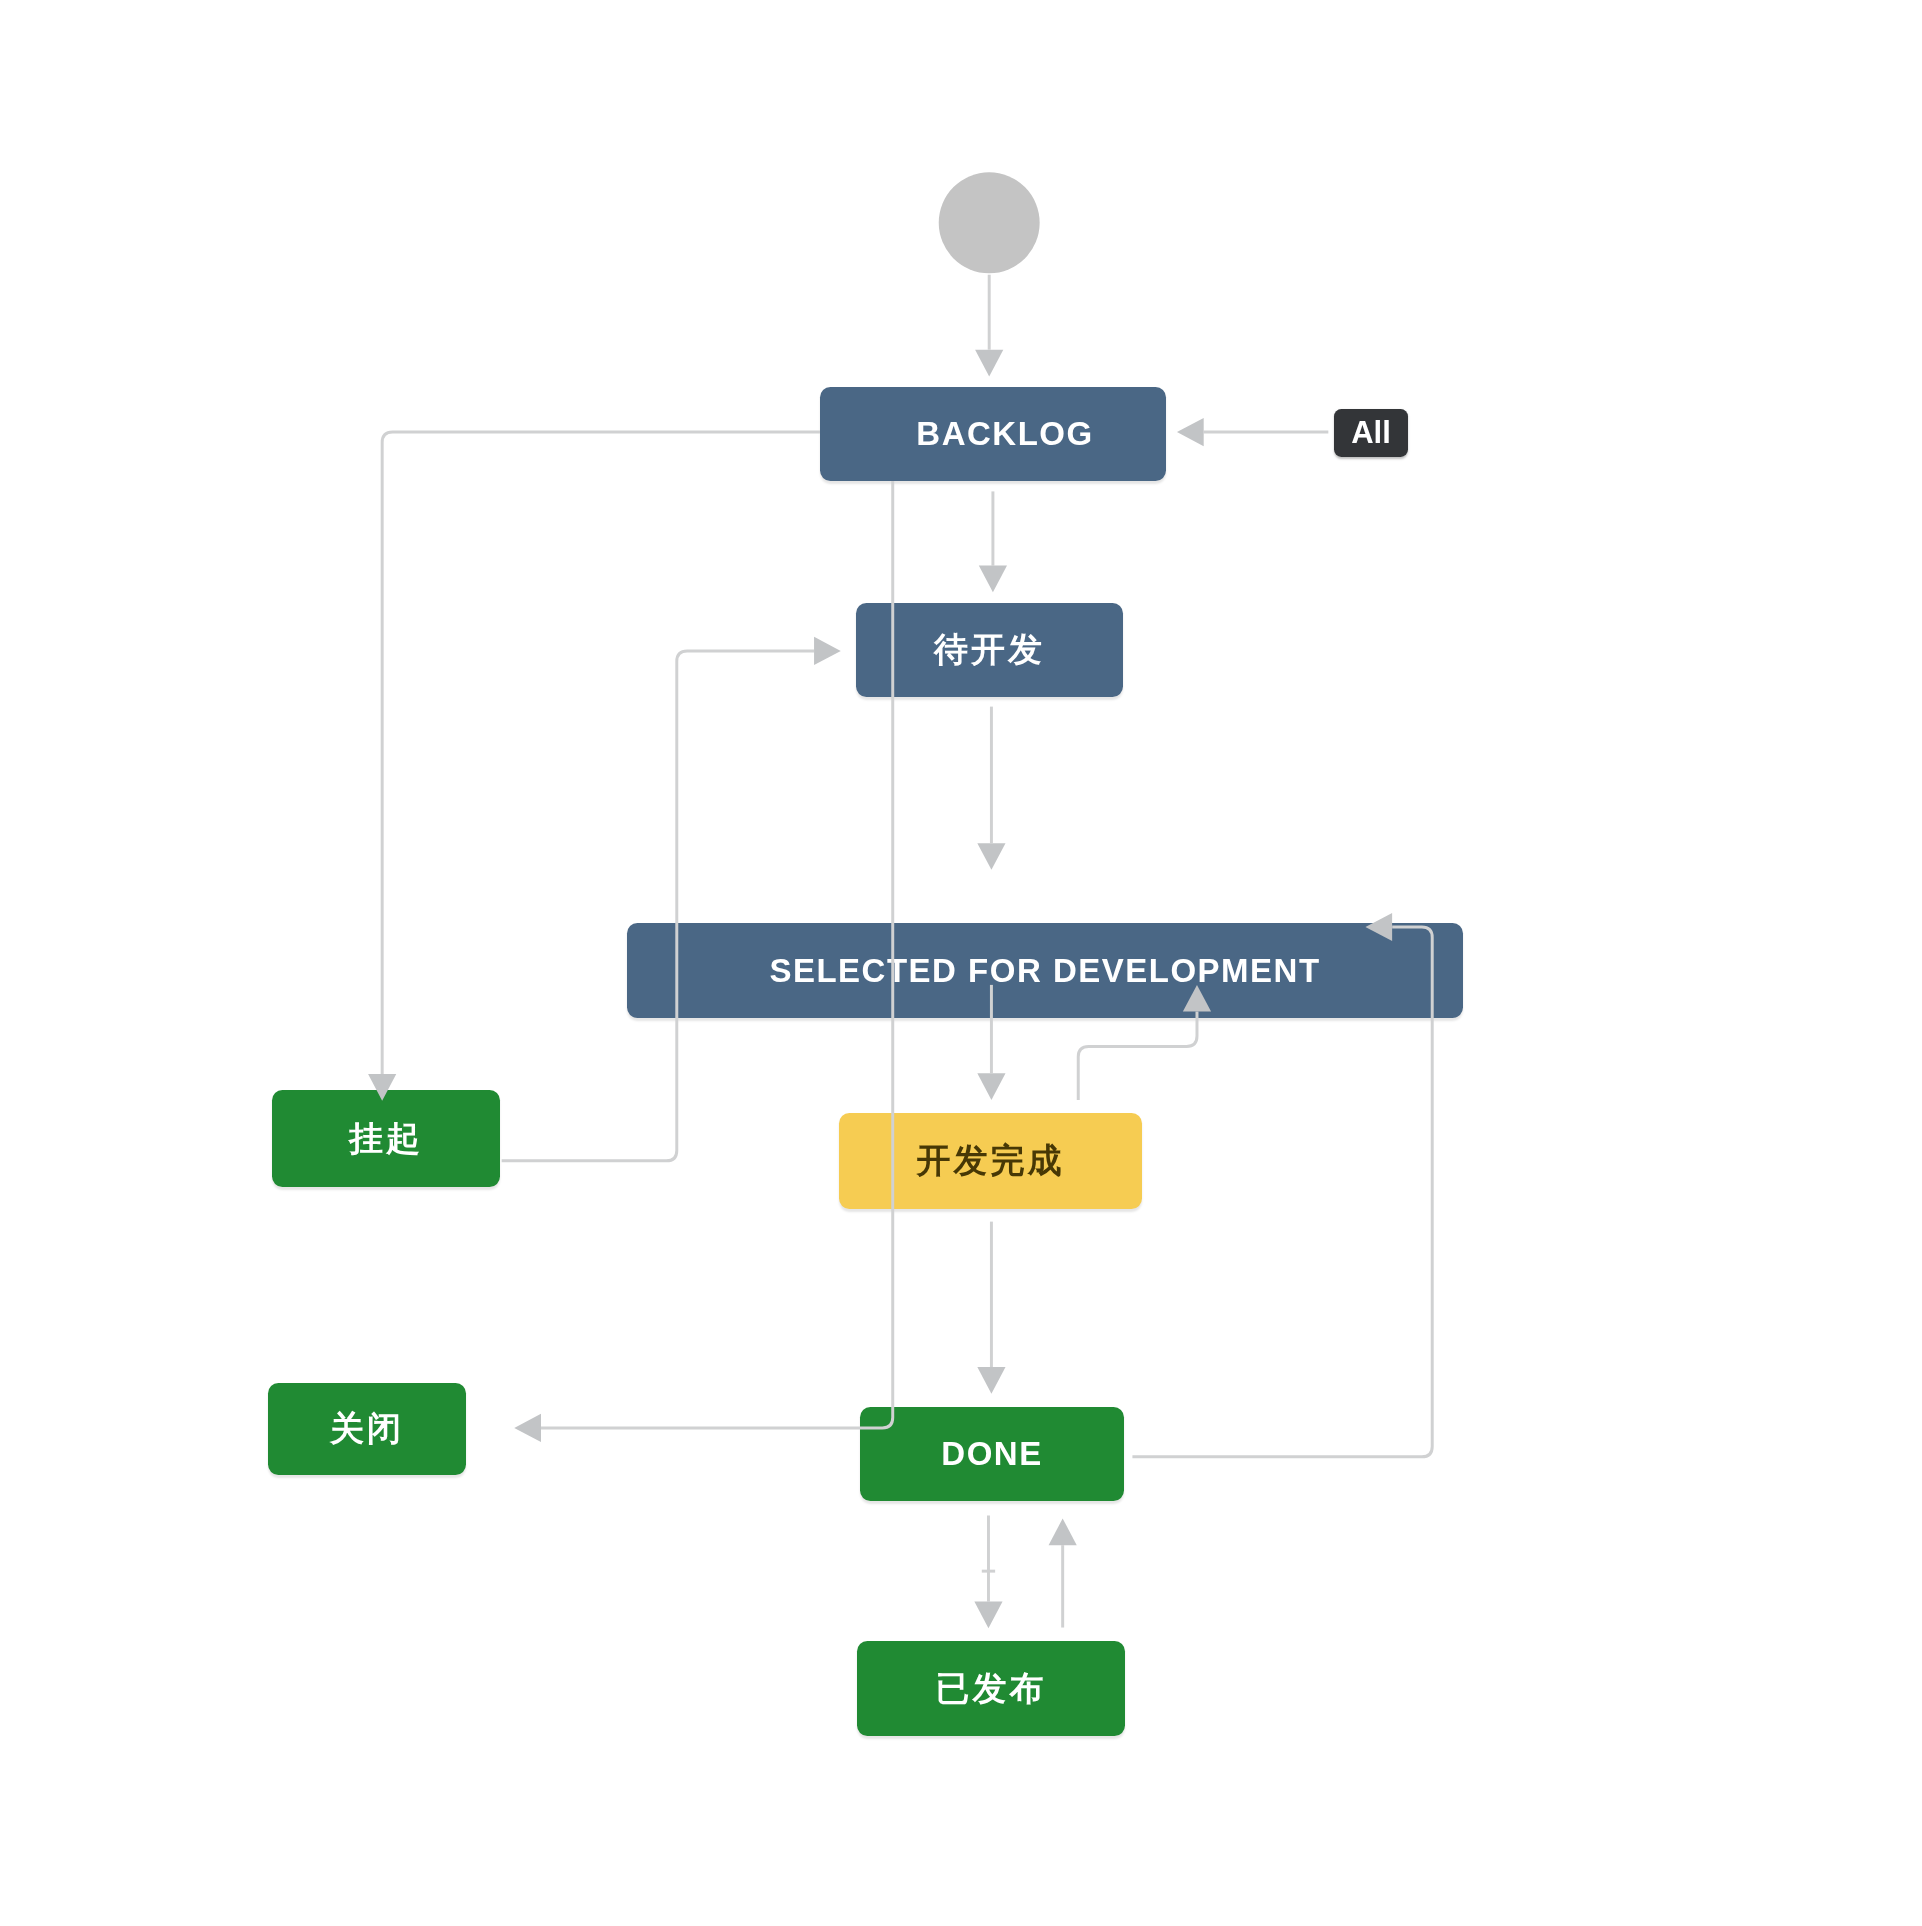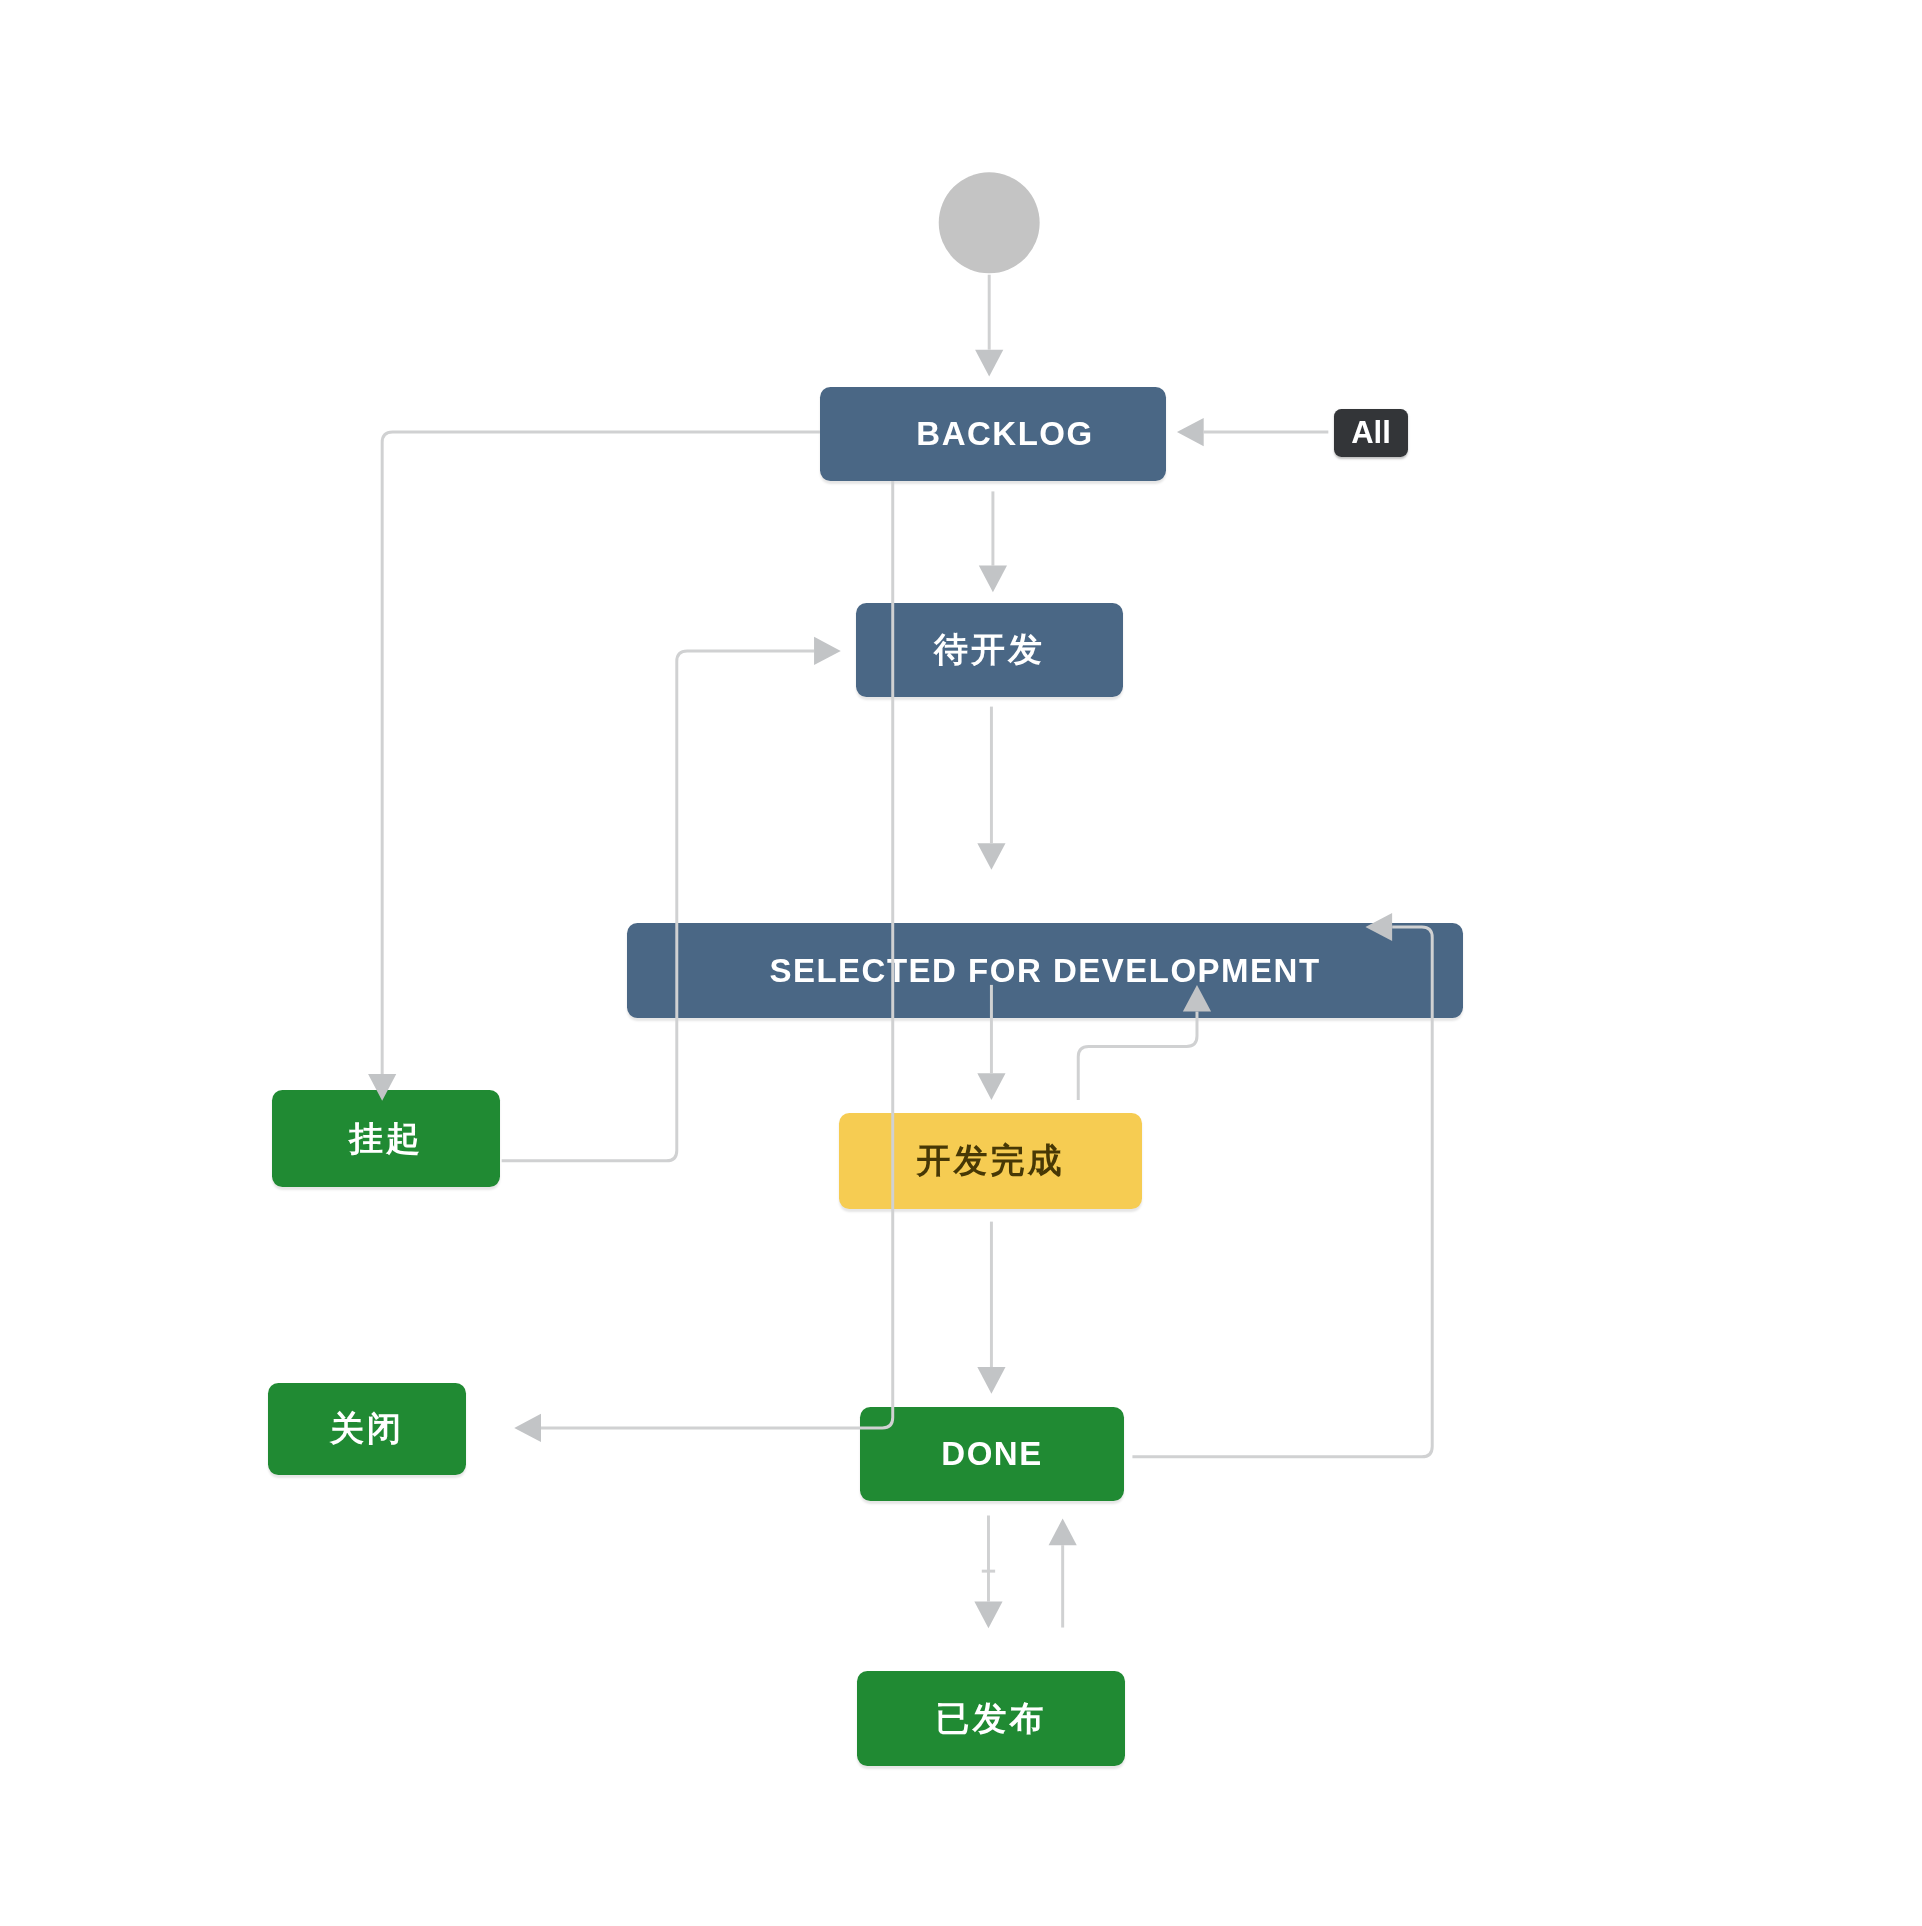--- a/index.html
+++ b/index.html
@@ -34,21 +34,21 @@
   .latin{font-size:33px;letter-spacing:1.5px;}
   .cjk{font-size:34px;letter-spacing:3px;}
 
   #node-backlog  {left:820px;top:387px; width:346px;height:94px;padding-left:24px;}
   #node-todev    {left:856px;top:603px; width:267px;height:94px;}
   #node-selected {left:627px; top:900px;width:836px;height:95px;margin-top:23px;}
   #node-devdone  {left:839px;top:1113px;width:303px;height:96px;}
   #node-suspended{left:272px; top:1090px;width:228px;height:97px;}
   #node-closed   {left:268px; top:1383px;width:198px;height:92px;}
   #node-done     {left:860px;top:1407px;width:264px;height:94px;}
-  #node-released {left:857px;top:1641px;width:268px;height:95px;margin-top:30px;}
+  #node-released {left:857px;top:1641px;width:268px;height:95px;}
 
   
   .chip{
     position:absolute;
     left:1334px;top:409px;width:74px;height:48px;
     background:var(--chip-dark,#333538);
     color:#ffffff;
     font-weight:bold;
     font-size:31px;
     border-radius:7.4px;

